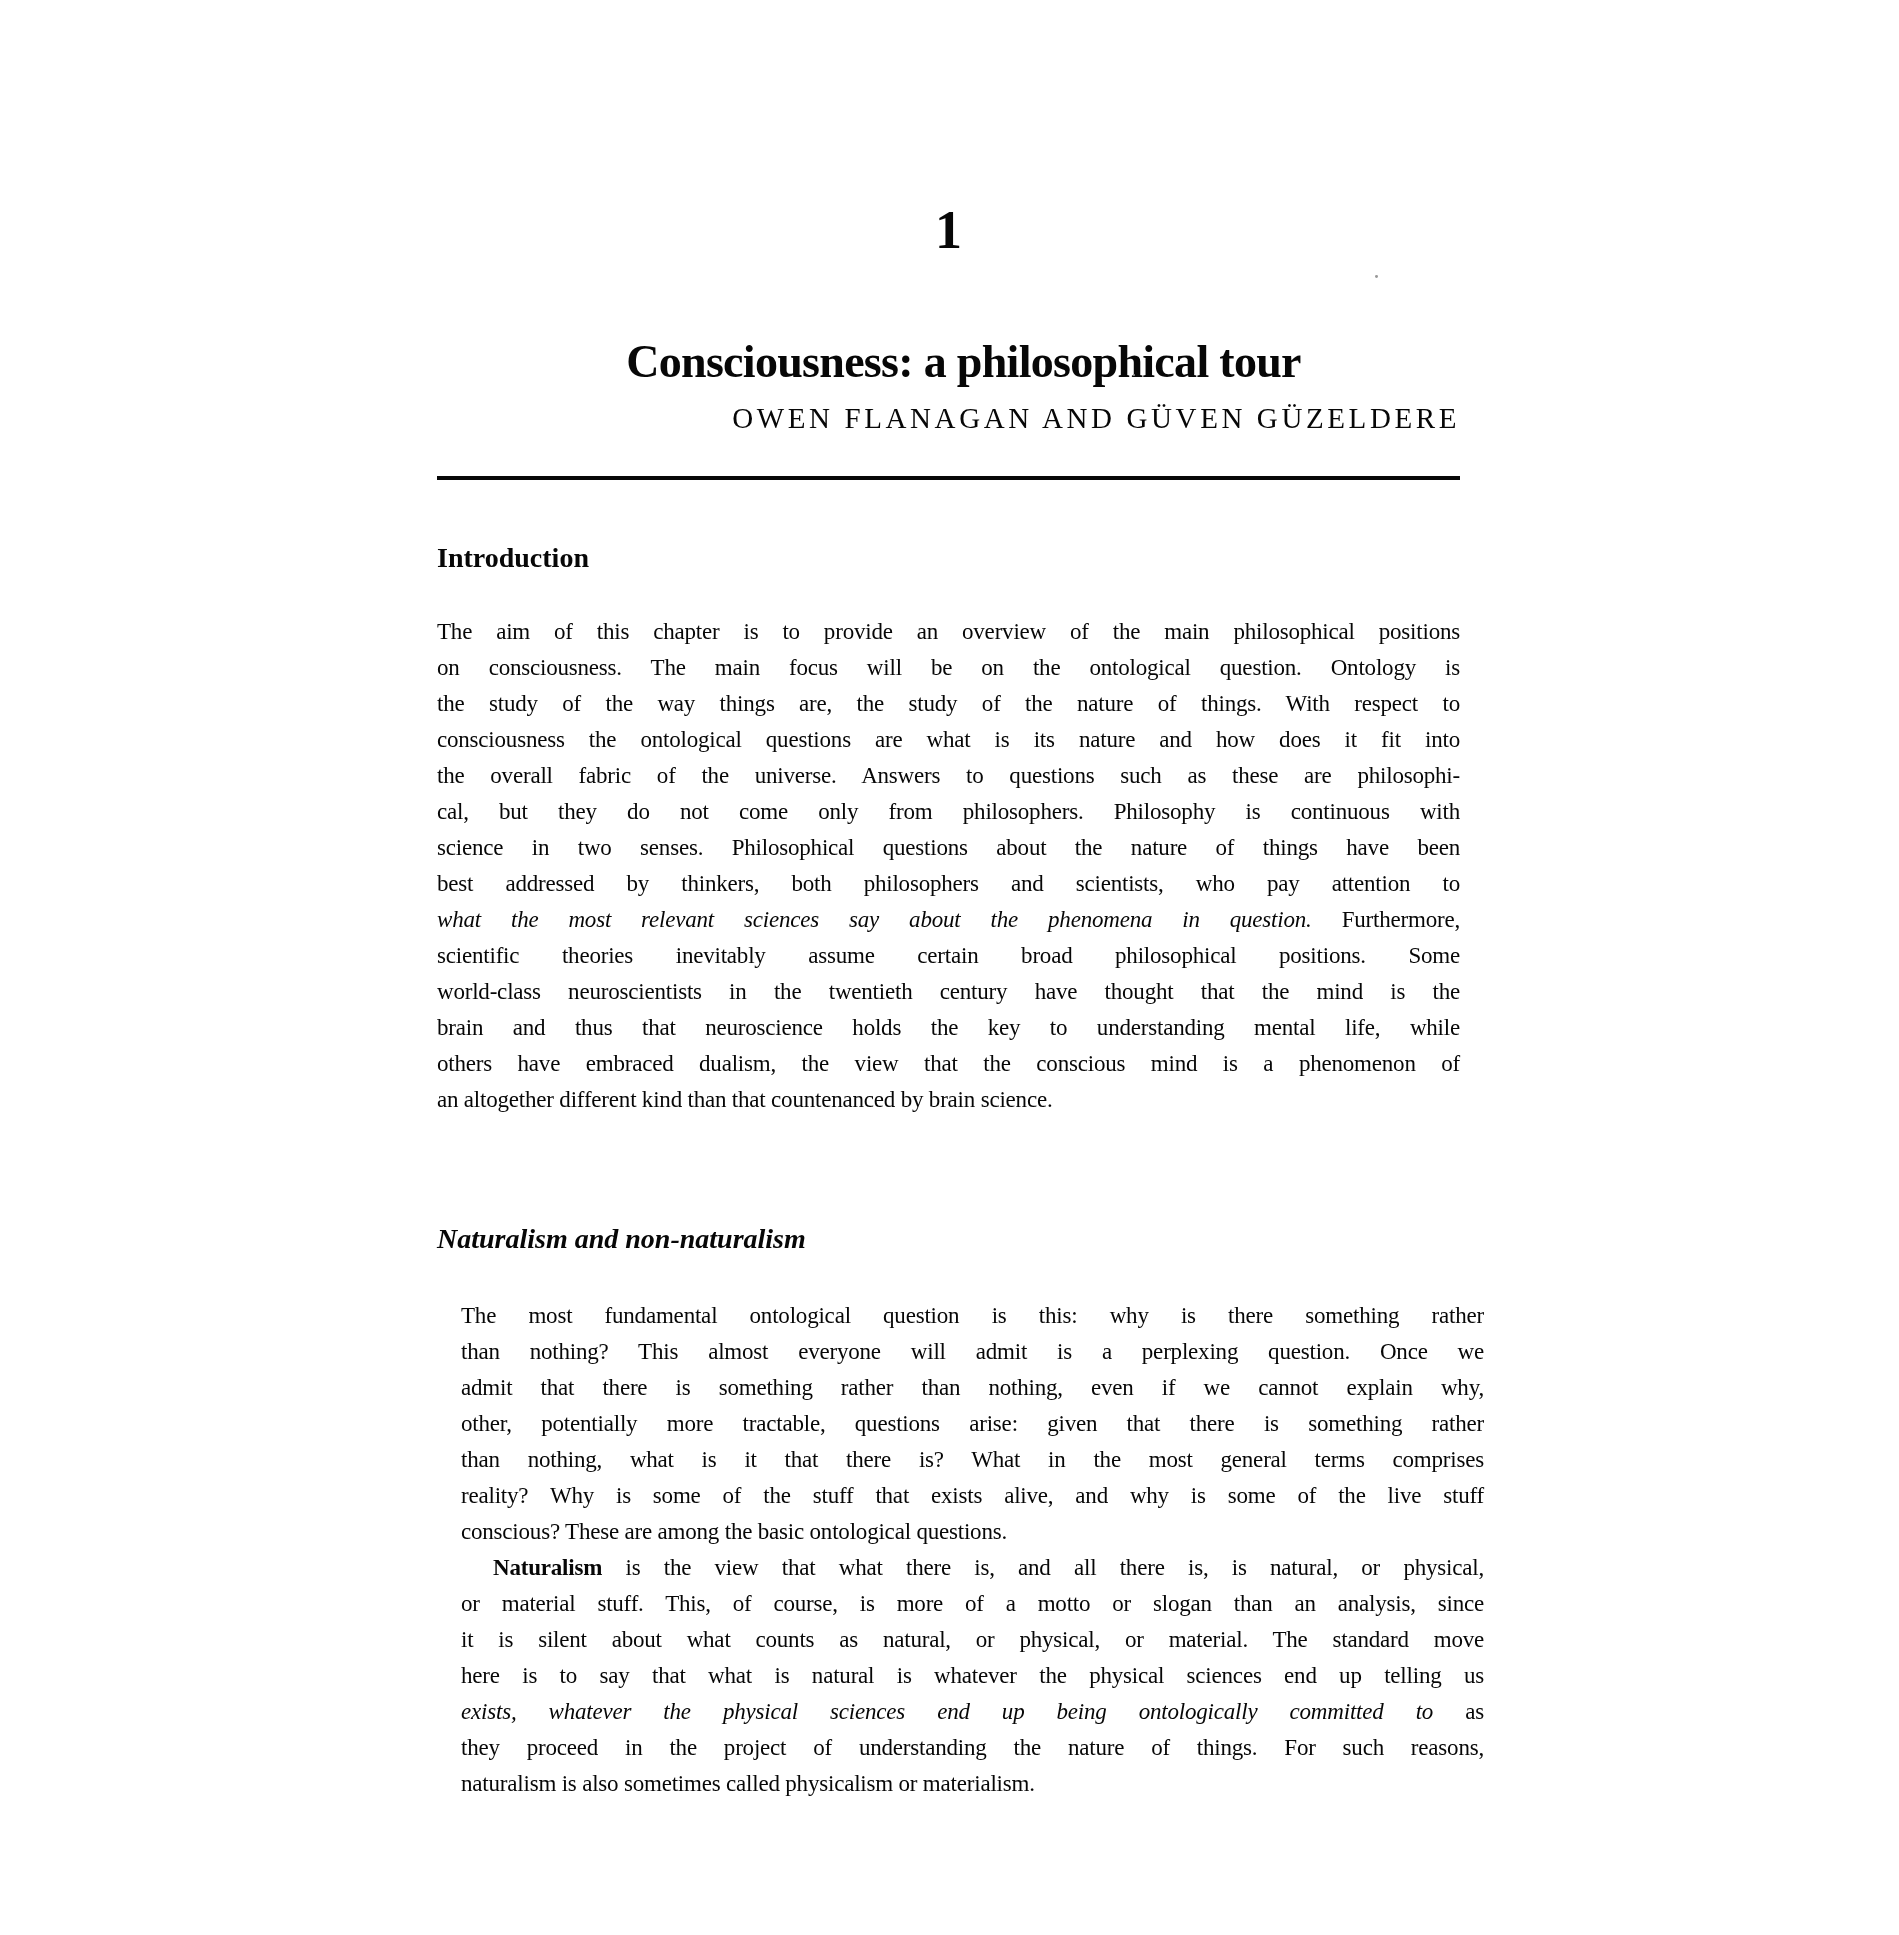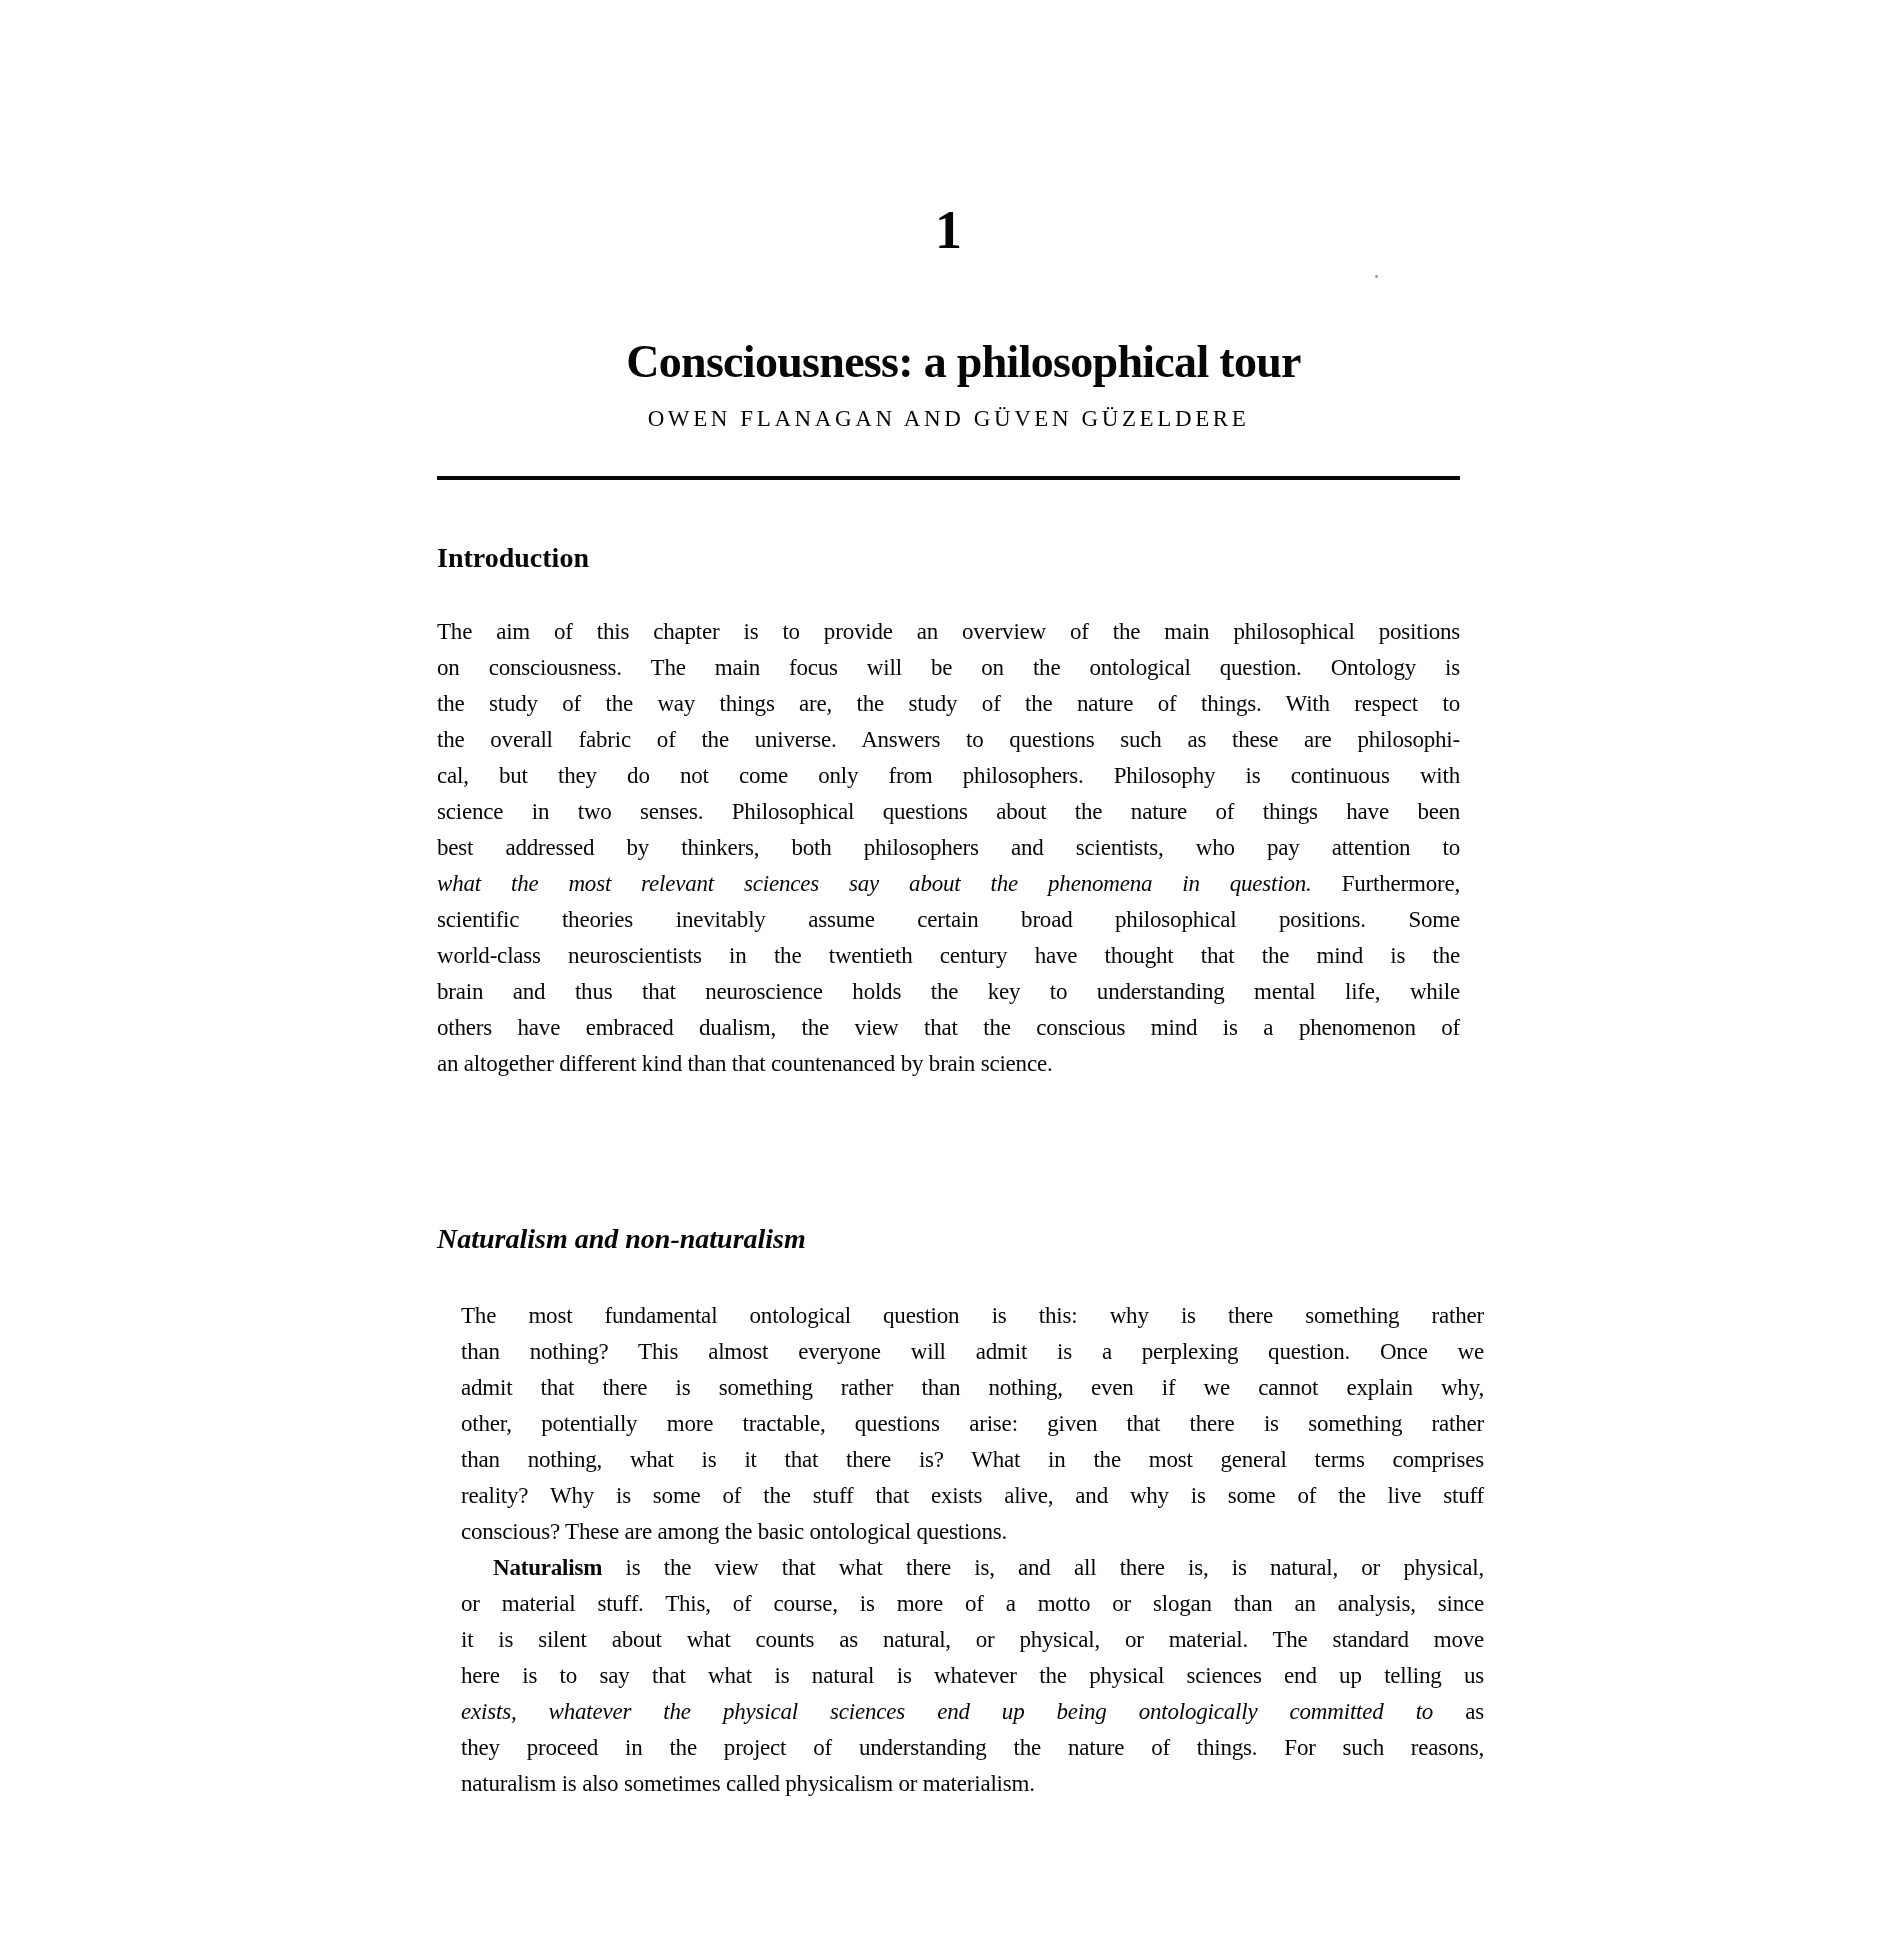--- a/index.html
+++ b/index.html
@@ -7,21 +7,21 @@
     position:relative;
     width:1899px;height:1936px;
     background:#ffffff;
     color:#070707;
     font-family:"Liberation Serif","DejaVu Serif",serif;
     overflow:hidden;
   }
   .col{position:absolute;left:437px;width:1023px;}
   .chapter-number{top:202px;font-size:54px;font-weight:bold;line-height:57px;text-align:center;}
   .title{top:317px;margin:15px;font-size:46px;font-weight:bold;line-height:60px;text-align:center;letter-spacing:-0.7px;}
-  .authors{top:402px;font-size:23px;line-height:33px;text-align:center;letter-spacing:3.6px;}
+  .authors{top:402px;font-size:29px;line-height:33px;text-align:right;letter-spacing:3.6px;}
   .rule{top:476px;height:3.6px;background:#070707;}
   .heading{margin:0;font-size:28px;font-weight:bold;line-height:33px;text-align:left;}
   .h-intro{top:541px;}
   .h-nat{top:1222px;font-style:italic;}
   .para{font-size:23px;line-height:36px;letter-spacing:-0.2px;}
   .p1{top:614px;}
   .p2{top:1298px;margin-left:24px;}
   .jl{text-align:justify;text-align-last:justify;-moz-text-align-last:justify;}
   .ll{text-align:left;}
   .it{font-style:italic;}
@@ -43,20 +43,21 @@
   <div class="col authors">OWEN FLANAGAN AND GÜVEN GÜZELDERE</div>
 
   <div class="col rule"></div>
 
   <h2 class="col heading h-intro">Introduction</h2>
 
   <div class="col para p1">
     <div class="jl">The aim of this chapter is to provide an overview of the main philosophical positions</div>
     <div class="jl">on consciousness. The main focus will be on the ontological question. Ontology is</div>
     <div class="jl">the study of the way things are, the study of the nature of things. With respect to</div>
+    <div class="jl">consciousness the ontological questions are what is its nature and how does it fit into</div>
     <div class="jl">the overall fabric of the universe. Answers to questions such as these are philosophi-</div>
     <div class="jl">cal, but they do not come only from philosophers. Philosophy is continuous with</div>
     <div class="jl">science in two senses. Philosophical questions about the nature of things have been</div>
     <div class="jl">best addressed by thinkers, both philosophers and scientists, who pay attention to</div>
     <div class="jl"><span class="it">what the most relevant sciences say about the phenomena in question.</span><span> Furthermore,</span></div>
     <div class="jl">scientific theories inevitably assume certain broad philosophical positions. Some</div>
     <div class="jl">world-class neuroscientists in the twentieth century have thought that the mind is the</div>
     <div class="jl">brain and thus that neuroscience holds the key to understanding mental life, while</div>
     <div class="jl">others have embraced dualism, the view that the conscious mind is a phenomenon of</div>
     <div class="ll">an altogether different kind than that countenanced by brain science.</div>

